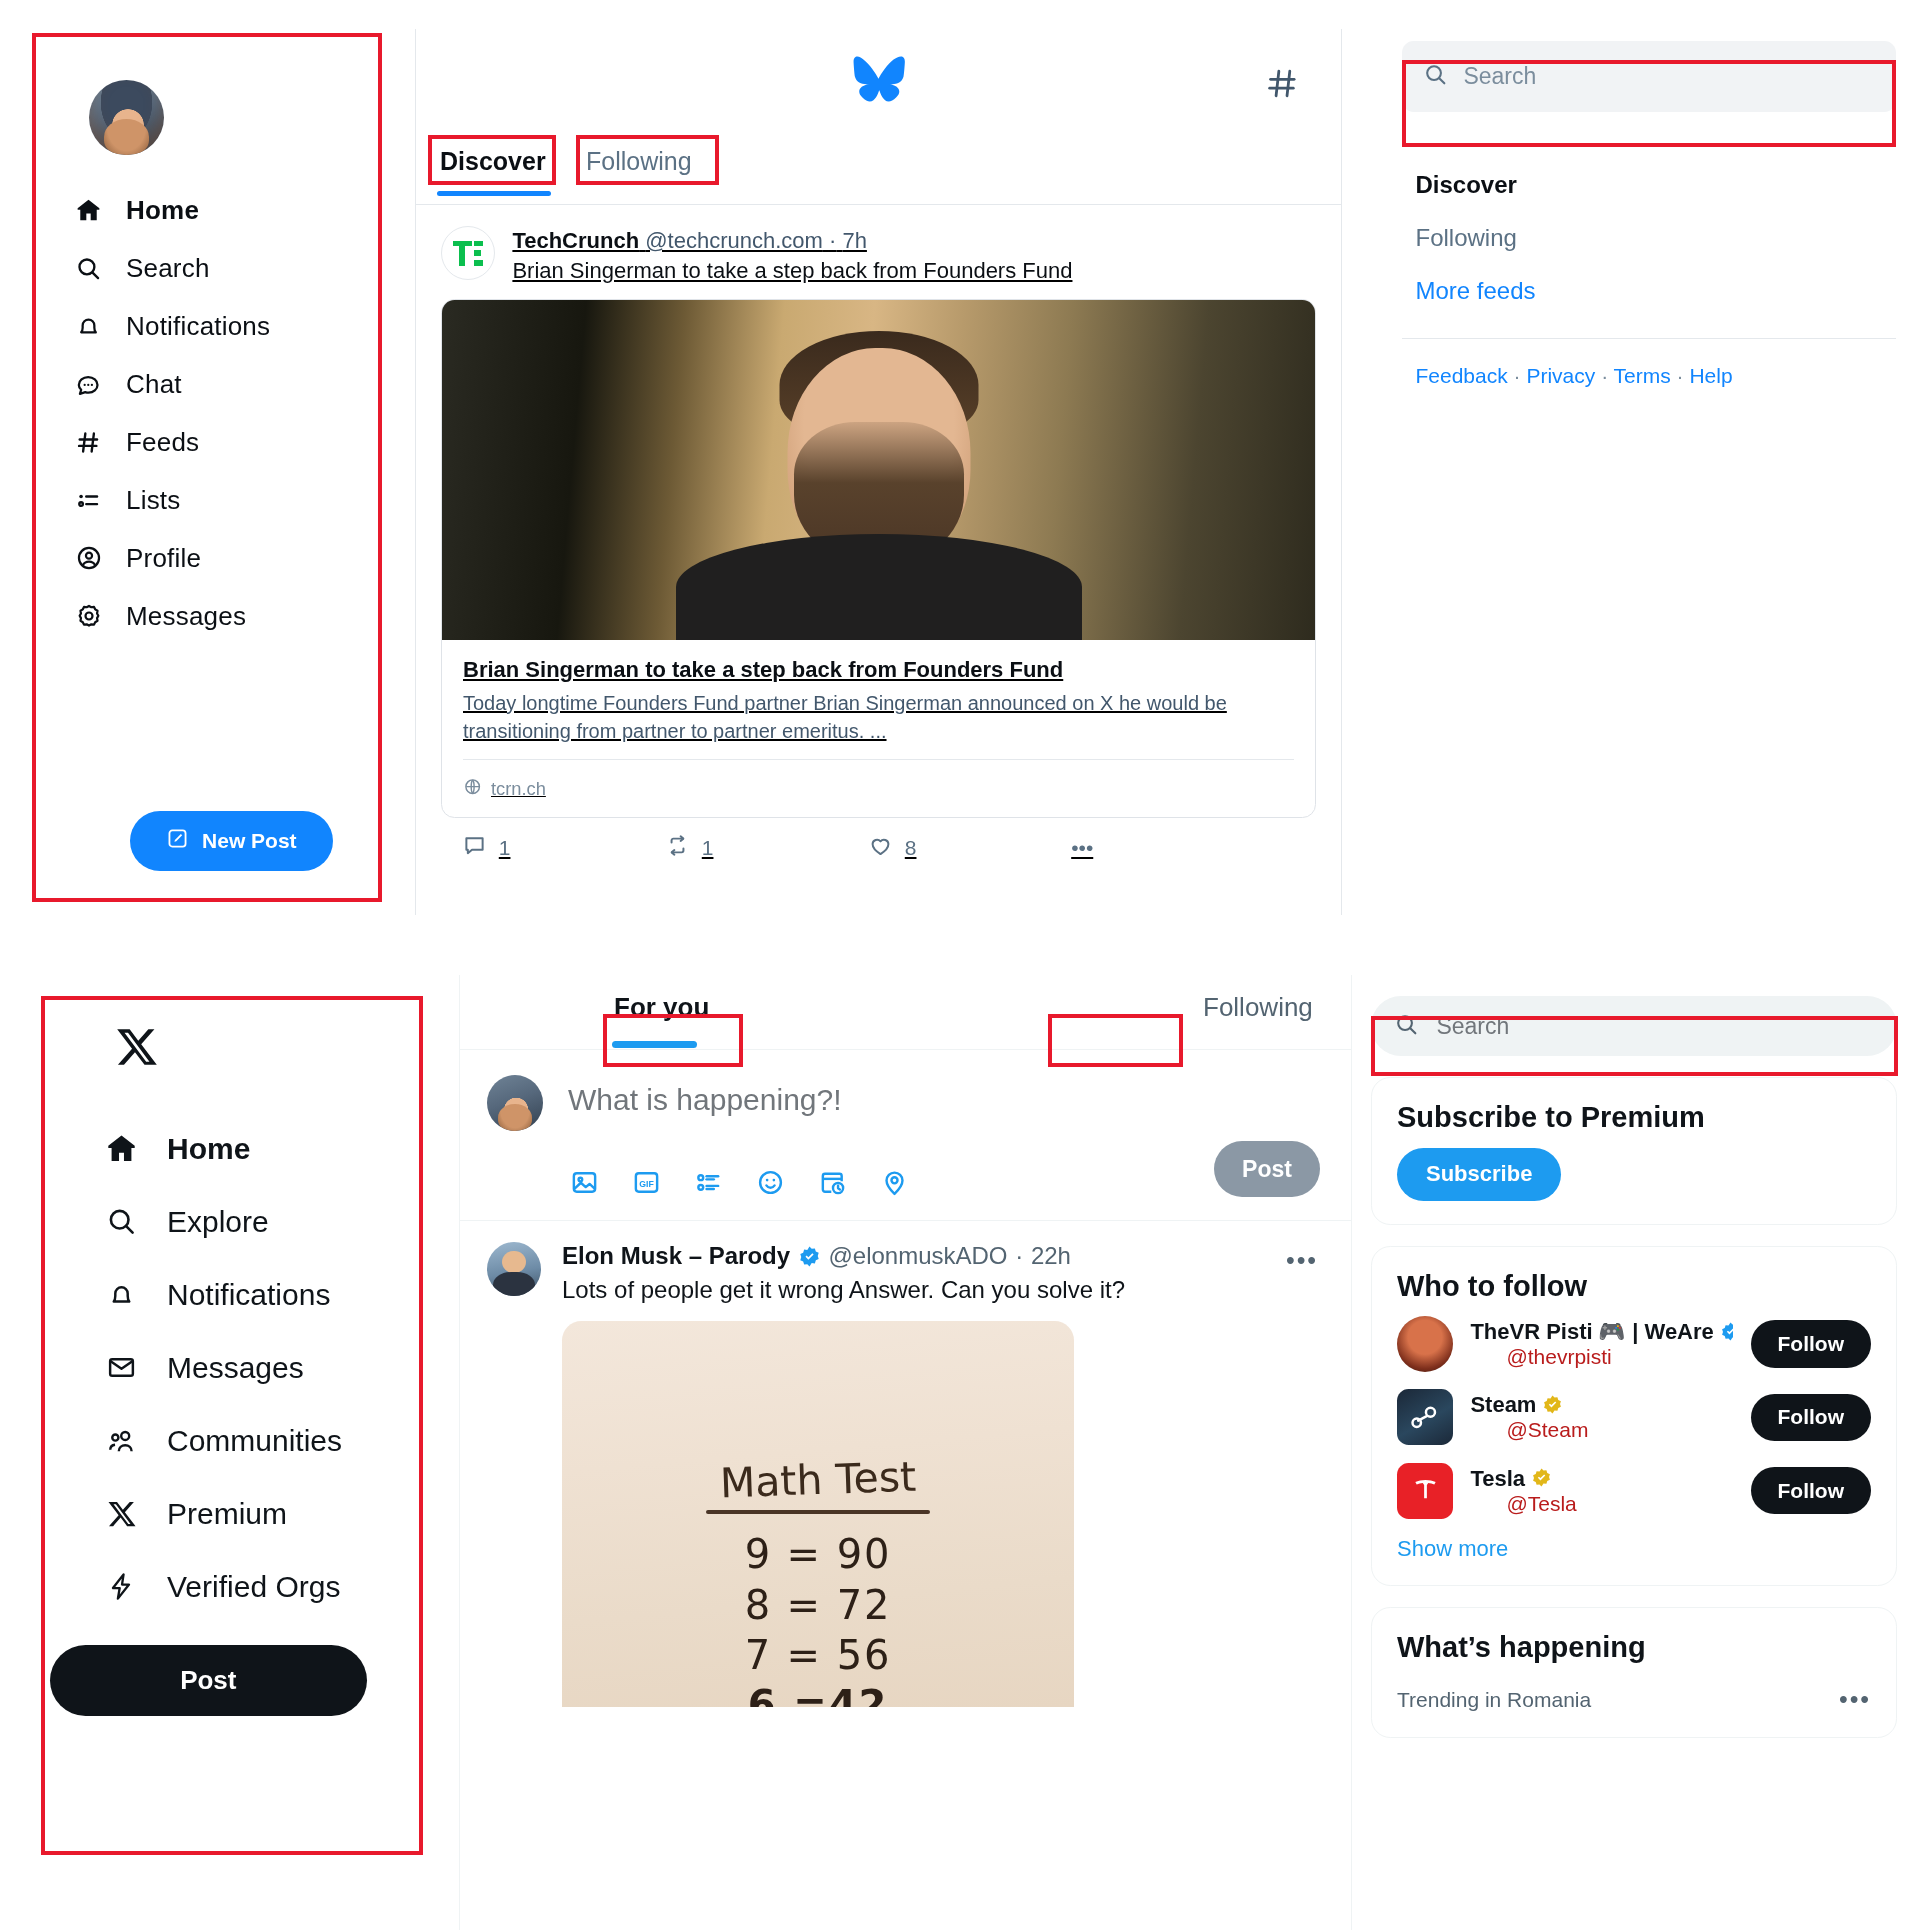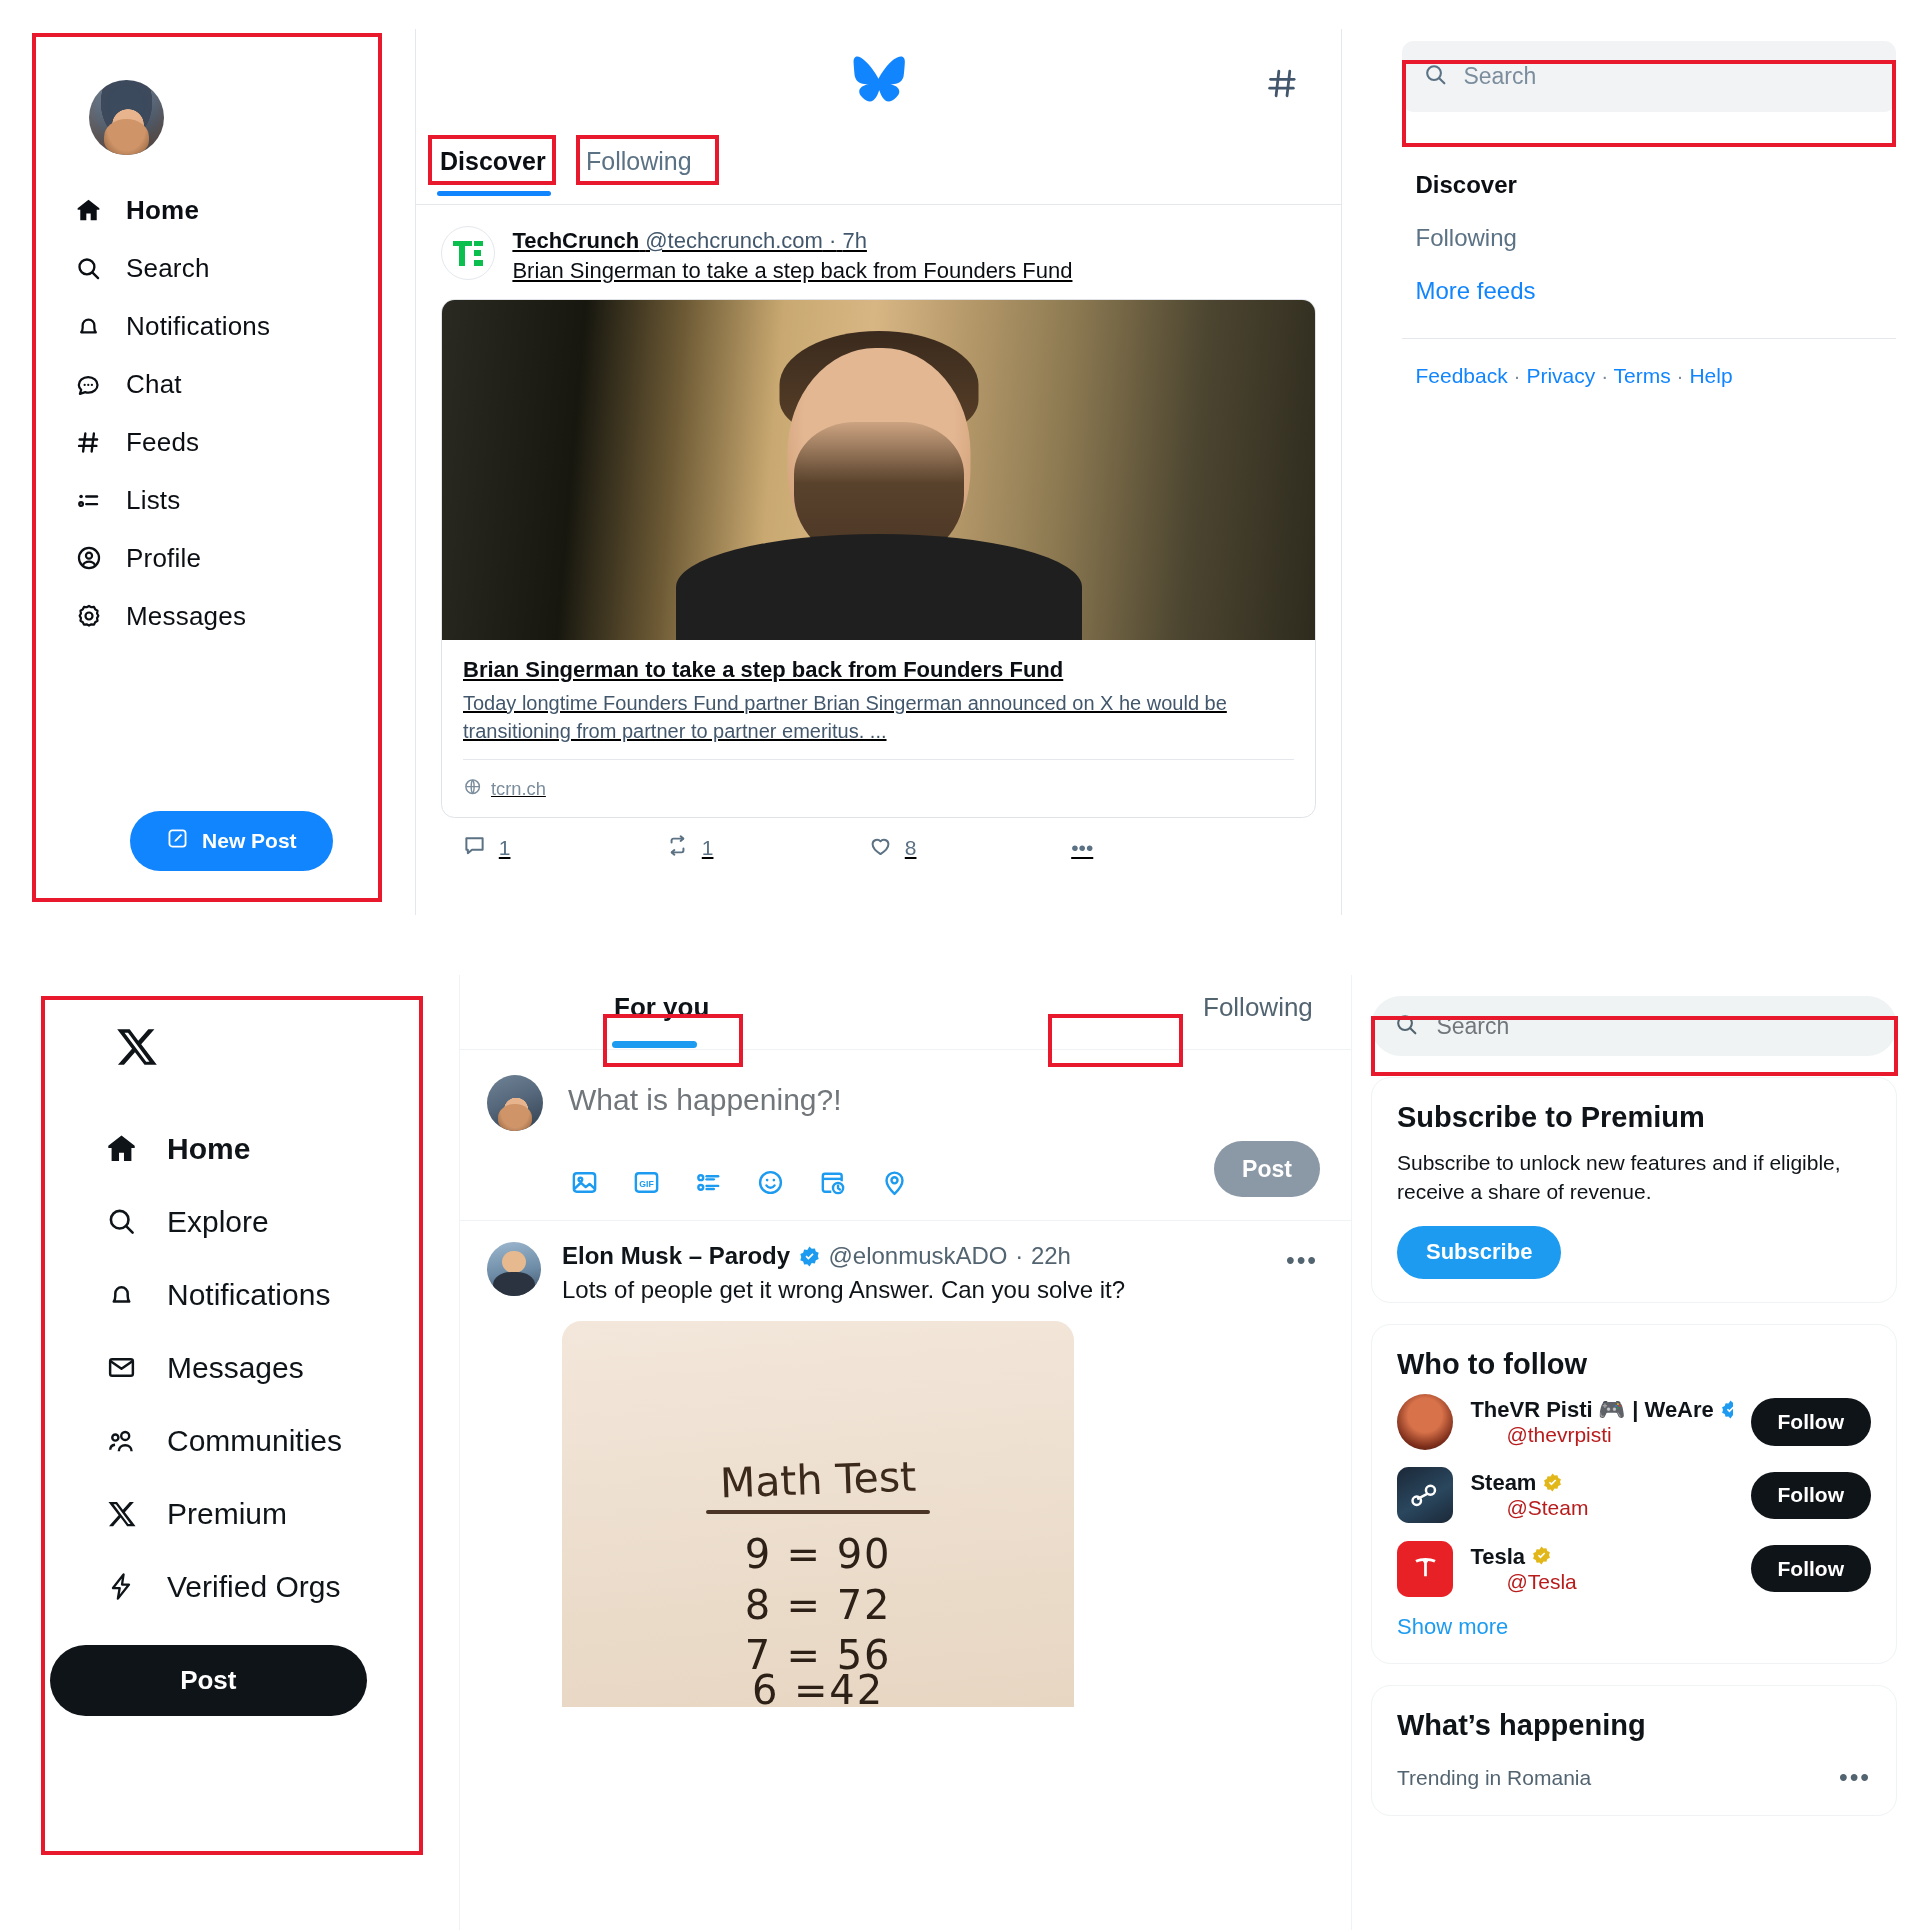--- a/index.html
+++ b/index.html
@@ -669,40 +669,39 @@
           </div>
         </div>
         <span class="x-tw-more">•••</span>
 
         <div class="x-mathimg">
           <span class="x-math-title">Math Test</span>
           <span class="x-math-rule"></span>
           <span class="x-math-eq" style="top:210px;">9 = 90</span>
           <span class="x-math-eq" style="top:261px;">8 = 72</span>
           <span class="x-math-eq" style="top:311px;">7 = 56</span>
-          <span class="x-math-eq" style="top:346px;">6 =42</span>
+          <span class="x-math-eq" style="top:361px;font-weight:bold;">6 =42</span>
 
         </div>
       </article>
     </main>
 
     <aside class="x-right">
       <div class="x-search">
         <span>
           <svg width="25" height="25" viewBox="0 0 24 24" fill="none" stroke="#536471" stroke-width="2">
               <circle cx="10.6" cy="10.6" r="6.6"></circle>
               <line x1="15.6" y1="15.6" x2="20.5" y2="20.5" stroke-linecap="round"></line>
             </svg>
         </span>
         <input type="text" placeholder="Search" style="">
       </div>
 
       <div class="x-card">
         <h3>Subscribe to Premium</h3>
-        <p>Subscribe to unlock new features and if eligible, receive a share of revenue.</p>
         <button class="x-subscribe">Subscribe</button>
       </div>
 
       <div class="x-card">
         <h3>Who to follow</h3>
 
         <div class="wtf-row">
           <span class="wtf-av" style="background:radial-gradient(circle at 50% 38%,#d8724a 0 38%, #7e2f1c 70%, #2a1008 100%);"></span>
           <span class="wtf-names">
             <span class="wtf-name">

